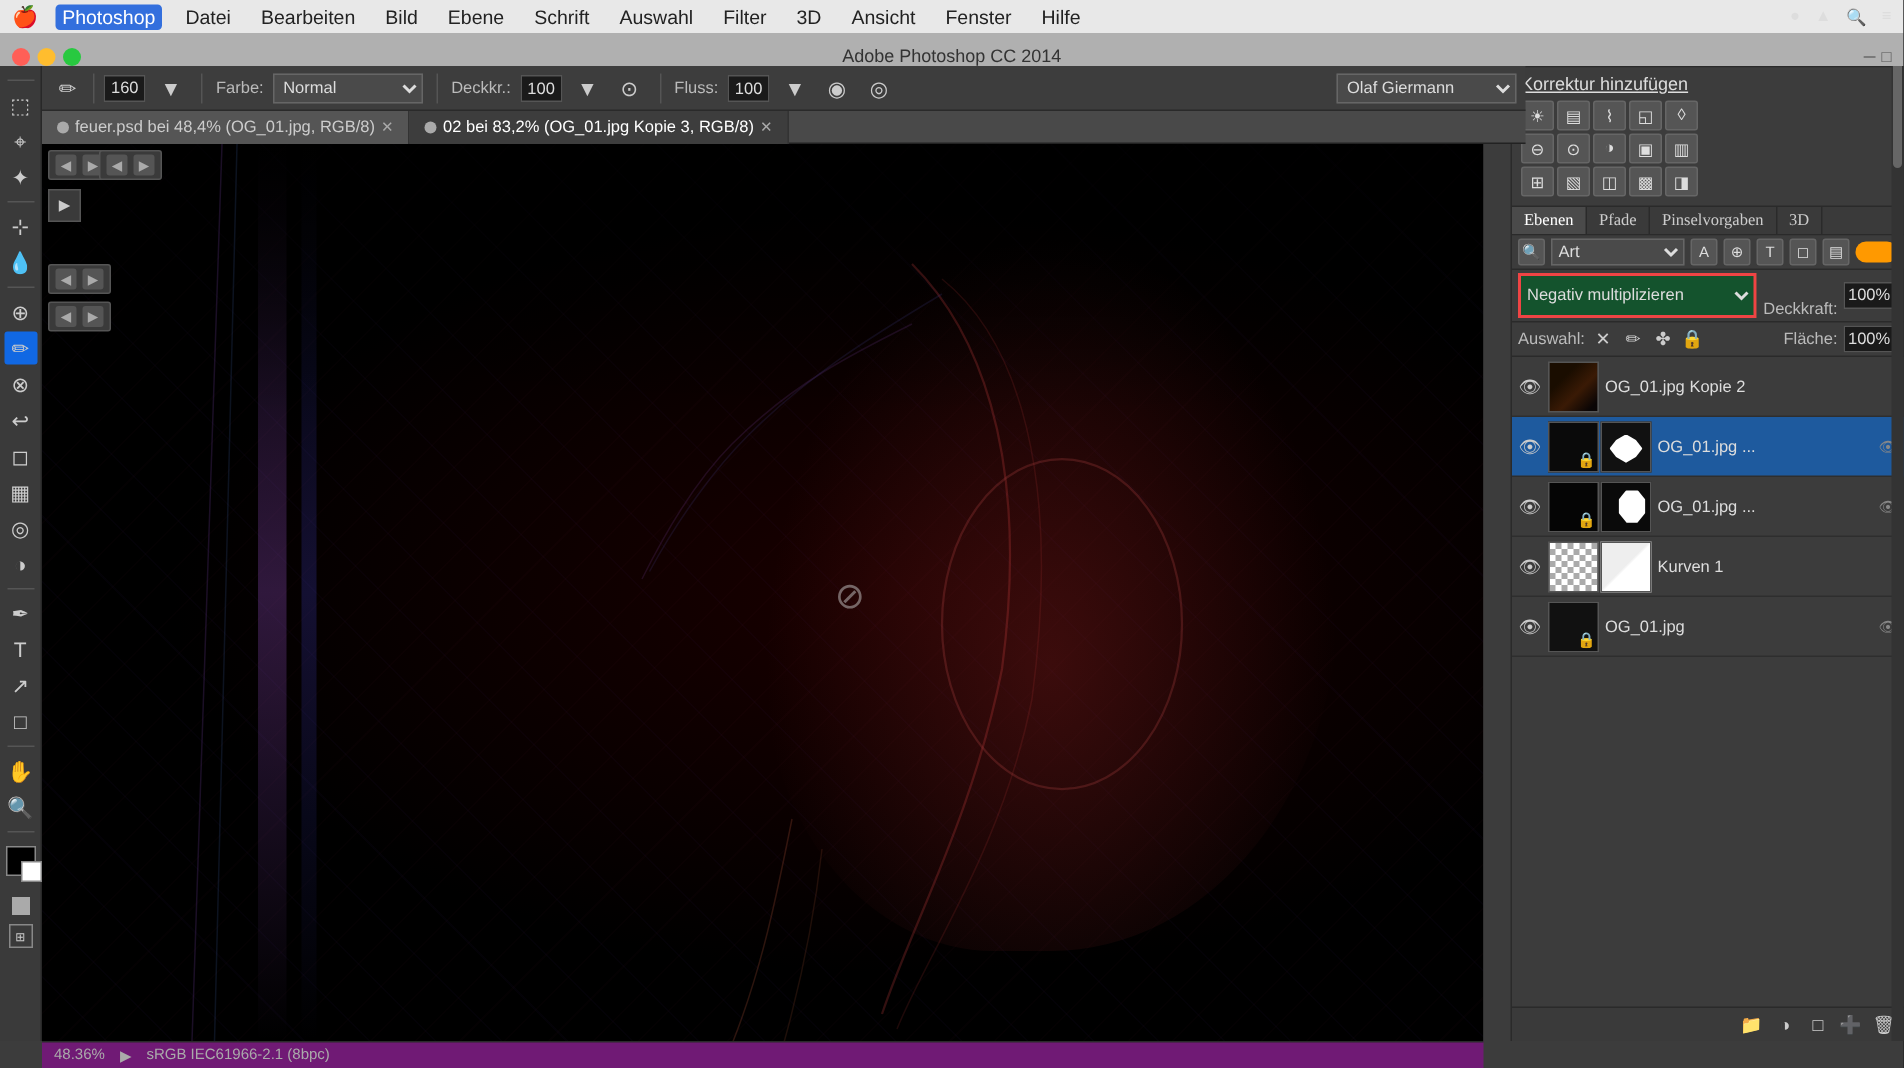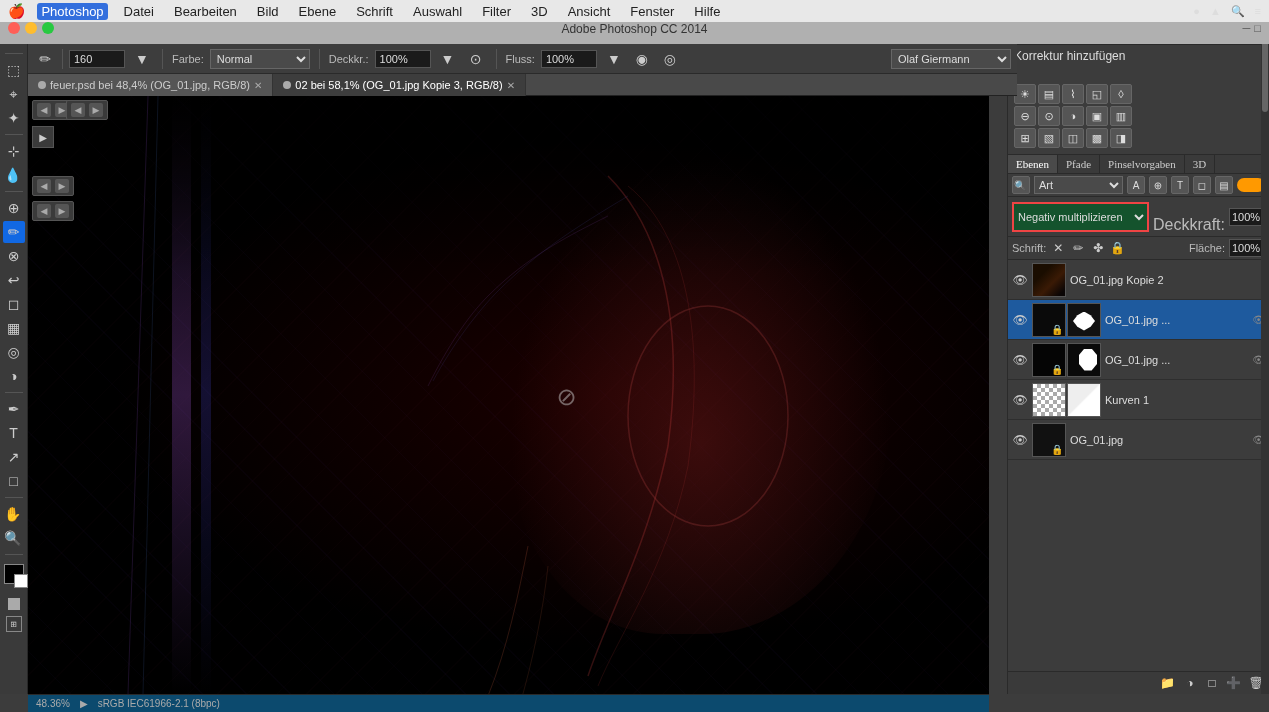--- a/index.html
+++ b/index.html
@@ -49,21 +49,21 @@
       gap: 10px;
       align-items: center;
     }
 
     
     #title-bar {
       width: 100%;
       height: 22px;
       background: #b0b0b0;
       display: flex;
-      align-items: flex-start;
+      align-items: flex-end;
       justify-content: center;
       position: absolute;
       top: 22px;
       left: 0;
       z-index: 100;
     }
     .traffic-lights {
       position: absolute;
       left: 8px;
       display: flex;
@@ -115,21 +115,21 @@
       font-size: 11px;
       white-space: nowrap;
     }
     .toolbar-input {
       background: #1a1a1a;
       border: 1px solid #555;
       color: #ddd;
       font-size: 11px;
       padding: 1px 4px;
       height: 18px;
-      width: 56px;
+      width: 28px;
     }
     .toolbar-select {
       background: #4a4a4a;
       border: 1px solid #666;
       color: #ddd;
       font-size: 11px;
       height: 20px;
       padding: 0 2px;
       width: 100px;
     }
@@ -404,21 +404,22 @@
     .korrektur-section {
       padding: 4px 6px;
       font-size: 12px;
       color: #ddd;
       border-bottom: 1px solid #2a2a2a;
       background: #3c3c3c;
     }
     .korrektur-title {
       font-size: 12px;
       color: #ddd;
-      margin-bottom: 21px;
+      margin-bottom: 4px;
+      text-decoration: underline;
     }
     .korrektur-icons-row {
       display: flex;
       gap: 2px;
       flex-wrap: wrap;
       margin-bottom: 2px;
     }
     .k-icon {
       width: 22px;
       height: 20px;
@@ -502,21 +503,21 @@
     }
     .blend-select {
       background: #14532d;
       border: 2px solid #ef4444;
       color: #ddd;
       font-size: 11px;
       height: 30px;
       flex: 1;
     }
     .opacity-label {
-      font-size: 16px;
+      font-size: 11px;
       color: #bbb;
       margin-top: 17px;
     }
     .opacity-input {
       background: #1a1a1a;
       border: 1px solid #555;
       color: #ddd;
       font-size: 11px;
       width: 36px;
       height: 18px;
@@ -585,21 +586,21 @@
       cursor: pointer;
     }
 
     
     #status-bar {
       position: absolute;
       bottom: 0;
       left: 28px;
       right: 280px;
       height: 18px;
-      background: #0c4a6e;
+      background: #701a75;
       border-top: 1px solid #2a2a2a;
       display: flex;
       align-items: center;
       padding: 0 8px;
       gap: 10px;
       font-size: 10px;
       color: #aaa;
     }
 
     
@@ -833,21 +834,21 @@
 </div>
 
 <div id="doc-tabs">
   <div class="doc-tab">
     <span class="doc-tab-icon"></span>
     <span>feuer.psd bei 48,4% (OG_01.jpg, RGB/8)</span>
     <span class="doc-tab-close">✕</span>
   </div>
   <div class="doc-tab active">
     <span class="doc-tab-icon"></span>
-    <span>02 bei 58,1% (OG_01.jpg Kopie 3, RGB/8)</span>
+    <span>02 bei 83,2% (OG_01.jpg Kopie 3, RGB/8)</span>
     <span class="doc-tab-close">✕</span>
   </div>
 </div>
 
 <div id="canvas-area">
   <div id="canvas-content">
     <div class="canvas-image-sim">
       <div class="img-layer glow-lines"></div>
       <div class="figure-glow"></div>
       <div class="edge-lines-vertical"></div>
@@ -962,21 +963,21 @@
     <select class="blend-select">
       <option>Negativ multiplizieren</option>
       <option>Normal</option>
       <option>Multiplizieren</option>
     </select>
     <span class="opacity-label">Deckkraft:</span>
     <input class="opacity-input" value="100%" style="">
   </div>
 
   <div class="fixieren-row">
-    <span class="fix-label">Schrift:</span>
+    <span class="fix-label">Auswahl:</span>
     <div class="fix-icon">✕</div>
     <div class="fix-icon">✏</div>
     <div class="fix-icon">✤</div>
     <div class="fix-icon">🔒</div>
     <span class="flache-label">Fläche:</span>
     <input class="opacity-input" value="100%" style="">
   </div>
 
   <div class="layer-list">
 

